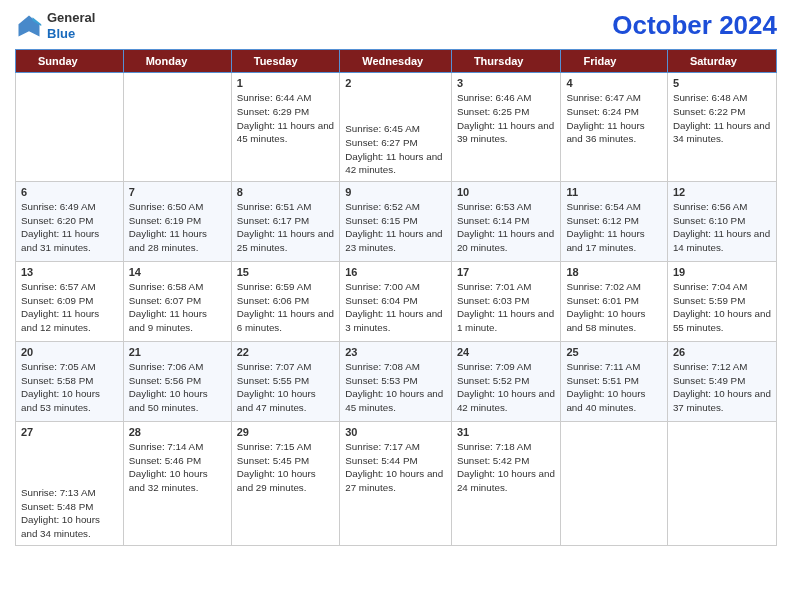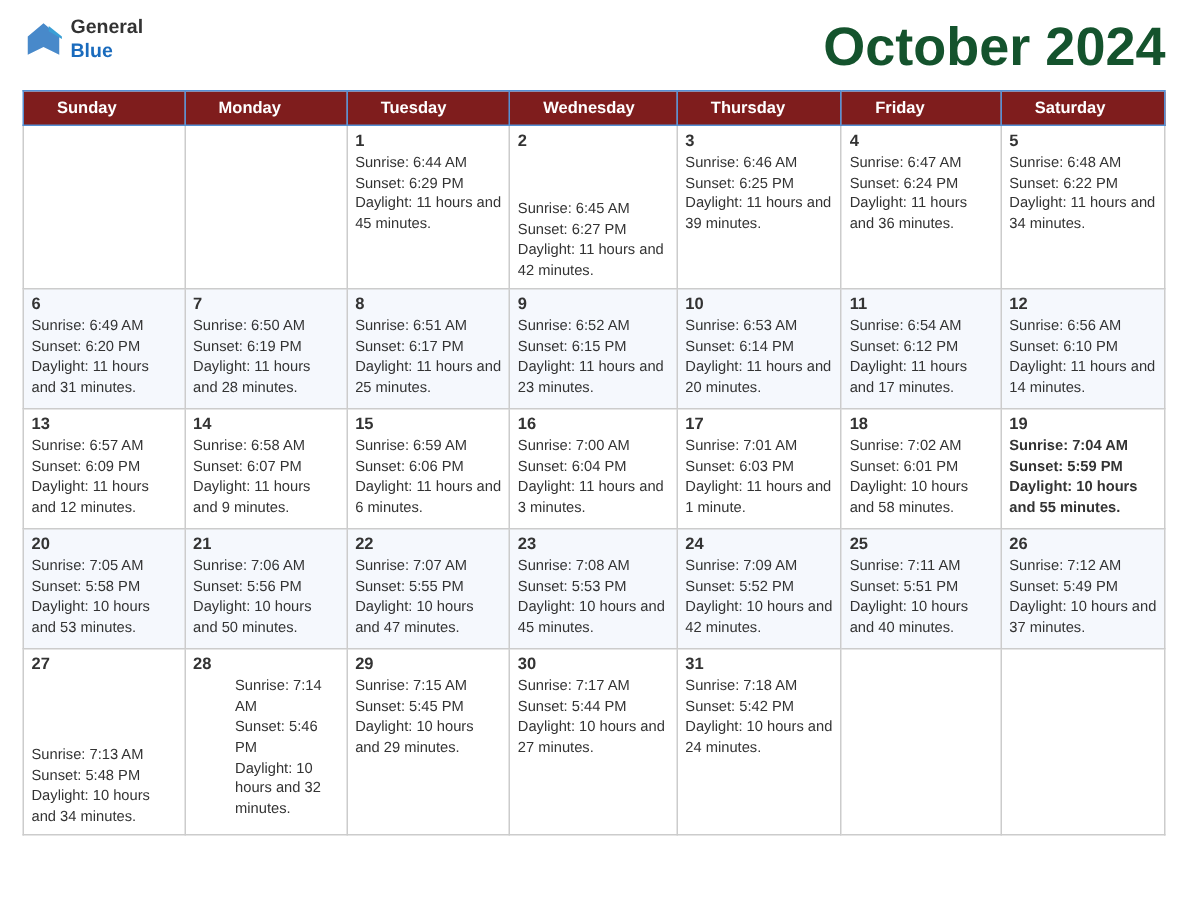--- a/index.html
+++ b/index.html
@@ -34,23 +34,23 @@
     }
     .logo-blue { color: #1a6bbd; }
     .logo-icon {
       width: 28px;
       height: 28px;
     }
     .title-block {
       text-align: right;
     }
     .main-title {
-      font-size: 36px;
+      font-size: 26px;
       font-weight: bold;
-      color: #14532d;
+      color: #1d4ed8;
     }
     .subtitle {
       font-size: 14px;
       color: #555;
     }
     .calendar {
       width: 100%;
       border-collapse: collapse;
       font-size: 10.5px;
     }
@@ -235,21 +235,21 @@
 Daylight: 11 hours and 1 minute.</div>
           </td>
           <td>
             <span class="day-num">18</span>
             <div class="cell-text" style="white-space: pre-line;">Sunrise: 7:02 AM
 Sunset: 6:01 PM
 Daylight: 10 hours and 58 minutes.</div>
           </td>
           <td>
             <span class="day-num">19</span>
-            <div class="cell-text" style="white-space: pre-line; font-weight: bold;">Sunrise: 7:04 AM
+            <div class="cell-text" style="white-space: pre-line;">Sunrise: 7:04 AM
 Sunset: 5:59 PM
 Daylight: 10 hours and 55 minutes.</div>
           </td>
         </tr>
         <tr>
           <td>
             <span class="day-num">20</span>
             <div class="cell-text" style="white-space: pre-line;">Sunrise: 7:05 AM
 Sunset: 5:58 PM
 Daylight: 10 hours and 53 minutes.</div>
@@ -293,21 +293,21 @@
         </tr>
         <tr>
           <td>
             <span class="day-num">27</span>
             <div class="cell-text" style="white-space: pre-line; margin-top: 48px;">Sunrise: 7:13 AM
 Sunset: 5:48 PM
 Daylight: 10 hours and 34 minutes.</div>
           </td>
           <td>
             <span class="day-num">28</span>
-            <div class="cell-text" style="white-space: pre-line; margin-left: 28px;">Sunrise: 7:14 AM
+            <div class="cell-text" style="white-space: pre-line;">Sunrise: 7:14 AM
 Sunset: 5:46 PM
 Daylight: 10 hours and 32 minutes.</div>
           </td>
           <td>
             <span class="day-num">29</span>
             <div class="cell-text" style="white-space: pre-line;">Sunrise: 7:15 AM
 Sunset: 5:45 PM
 Daylight: 10 hours and 29 minutes.</div>
           </td>
           <td>

